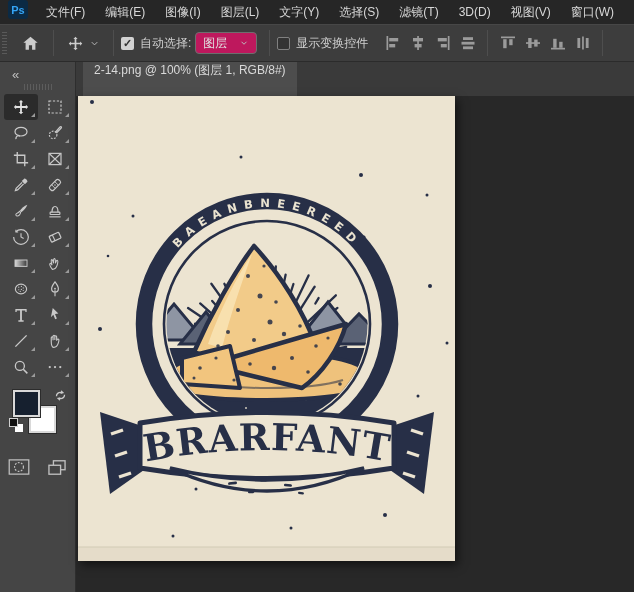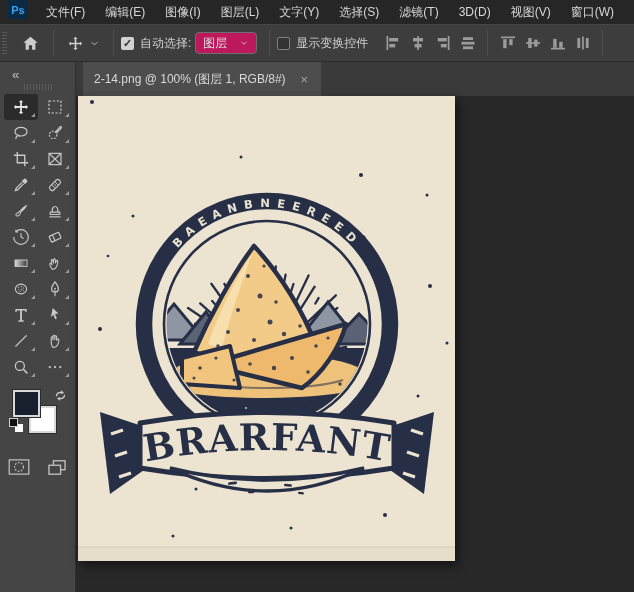--- a/index.html
+++ b/index.html
@@ -40,21 +40,21 @@
     display:flex; align-items:center; padding:0 7px; gap:12px; margin-left:4px; color:#e0e0e0;
   }
   .align-row { display:flex; align-items:center; margin-left:12px; }
   .align-icon { width:25px; height:24px; display:flex; align-items:center; justify-content:center; }
   .opt-label { white-space:nowrap; }
   
   .tabstrip { position:absolute; top:62px; left:76px; right:0; height:34px; background:#3a3a3a; }
   .doc-tab {
     position:absolute; left:7px; top:0; height:34px; background:#4d4d4d;
     display:flex; align-items:center; gap:13px; padding:0 11px;
-    color:#d9d9d9; font-size:12px; white-space:nowrap;
+    color:#d9d9d9; font-size:12px; white-space:nowrap;flex-direction:column;
   }
   .tab-close { color:#a5a5a5; font-size:13px; line-height:1; padding:2px; }
   
   .left-col {
     position:absolute; top:62px; left:0; bottom:0; width:76px;
     background:#454545; border-right:1px solid #2e2e2e;
   }
   .panel-collapse { color:#c0c0c0; font-size:13px; letter-spacing:-1px; padding:5px 0 0 12px; height:20px; }
   .panel-grip { width:28px; height:6px; margin:2px auto 4px;
     background:repeating-linear-gradient(90deg,#5d5d5d 0 1px,transparent 1px 3px); }

